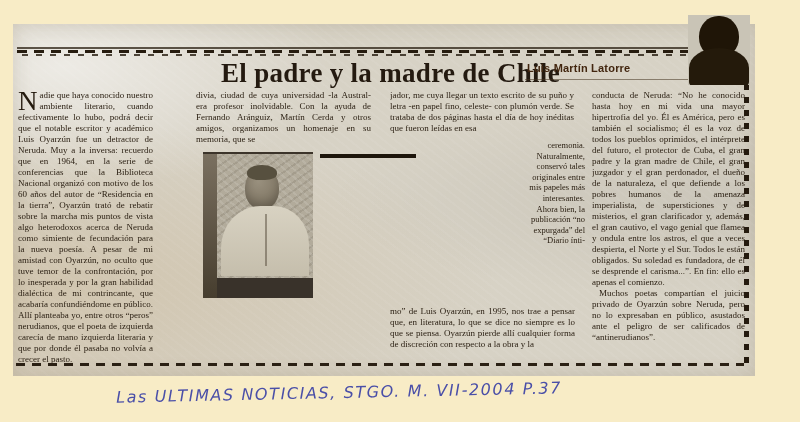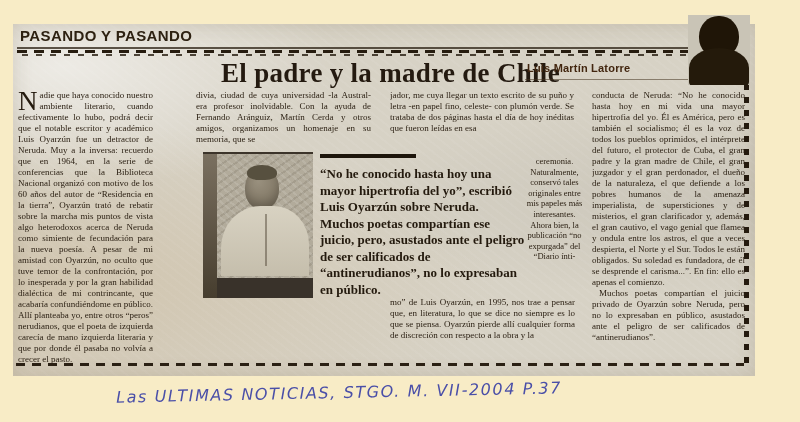--- a/index.html
+++ b/index.html
@@ -62,24 +62,24 @@
   
   .col {
     position:absolute; font-size:9px; line-height:11px;
     text-align:justify; color:#2c2114; overflow:hidden;
   }
   .col p { margin:0; }
   .col p.indent { text-indent:7px; }
   .col1 { left:5px;   top:66px;  width:135px; height:276px; }
   .col2top { left:183px; top:66px;  width:175px; height:58px; }
   .col3top { left:377px; top:66px;  width:184px; height:58px; }
-  .col4nar { left:511px; top:132px; width:61px;  height:174px;
-             font-size:8.5px; line-height:10.6px; text-align:center; white-space:pre-line; }
+  .col4nar { left:511px; top:116px; width:61px;  height:174px;
+             font-size:8.5px; line-height:10.6px; text-align:right; white-space:pre-line; }
   .col2bot { left:183px; top:273px; width:175px; height:62px; }
-  .col3bot { left:377px; top:273px; width:185px; height:62px; }
+  .col3bot { left:377px; top:282px; width:185px; height:62px; }
   .col5 { left:579px; top:66px;  width:153px; height:276px; }
   .dropcap {
     float:left; font-size:27px; line-height:22px;
     padding-right:2px; color:#241a0e;
   }
   
   .quote {
     position:absolute; left:307px; top:130px; width:205px; height:156px;
     overflow:hidden;
   }
@@ -127,21 +127,20 @@
     font-family:"DejaVu Sans", sans-serif; font-style:italic;
     font-size:16px; letter-spacing:1.6px;
     color:#4a4fa8; transform:rotate(-1.2deg);
   }
 </style>
 </head>
 <body>
 
 <div class="clipping">
 
-  <div class="section-header">PASANDO Y PASANDO</div>
   <div class="rule-top"></div>
 
   <h1 class="headline">El padre y la madre de Chile</h1>
   <div class="byline">Luis Martín Latorre</div>
   <div class="byline-rule"></div>
 
   <div class="col col1">
     <p><span class="dropcap">N</span><span>adie que haya conocido nuestro ambiente literario, cuando efectivamente lo hubo, podrá decir que el notable escritor y académico Luis Oyarzún fue un detractor de Neruda. Muy a la inversa: recuerdo que en 1964, en la serie de conferencias que la Biblioteca Nacional organizó con motivo de los 60 años del autor de “Residencia en la tierra”, Oyarzún trató de rebatir sobre la marcha mis puntos de vista algo heterodoxos acerca de Neruda como simiente de fecundación para la nueva poesía. A pesar de mi amistad con Oyarzún, no oculto que tuve temor de la confrontación, por lo inesperada y por la gran habilidad dialéctica de mi contrincante, que acabaría confundiéndome en público. Allí planteaba yo, entre otros “peros” nerudianos, que el poeta de izquierda carecía de mano izquierda literaria y que por donde él pasaba no volvía a crecer el pasto.</span></p>
     <p class="indent">Luis Oyarzún murió en 1972 en Val-</p>
   </div>
@@ -164,21 +163,20 @@
 
   <div class="photo">
     <div class="ph-band"></div>
     <div class="ph-head"></div>
     <div class="ph-shirt"></div>
     <div class="ph-bottom"></div>
   </div>
 
   <div class="quote">
     <div class="quote-bar"></div>
-    <p>“No he conocido hasta hoy una mayor hipertrofia del yo”, escribió Luis Oyarzún sobre Neruda. Muchos poetas compartían ese juicio, pero, asustados ante el peligro de ser calificados de “antinerudianos”, no lo expresaban en público.</p>
   </div>
 
 
   <div class="col col3bot">
     <p>mo” de Luis Oyarzún, en 1995, nos trae a pensar que, en literatura, lo que se dice no siempre es lo que se piensa. Oyarzún pierde allí cualquier forma de discreción con respecto a la obra y la</p>
   </div>
 
   <div class="rule-bottom"></div>
   <div class="rule-right"></div>
 </div>

